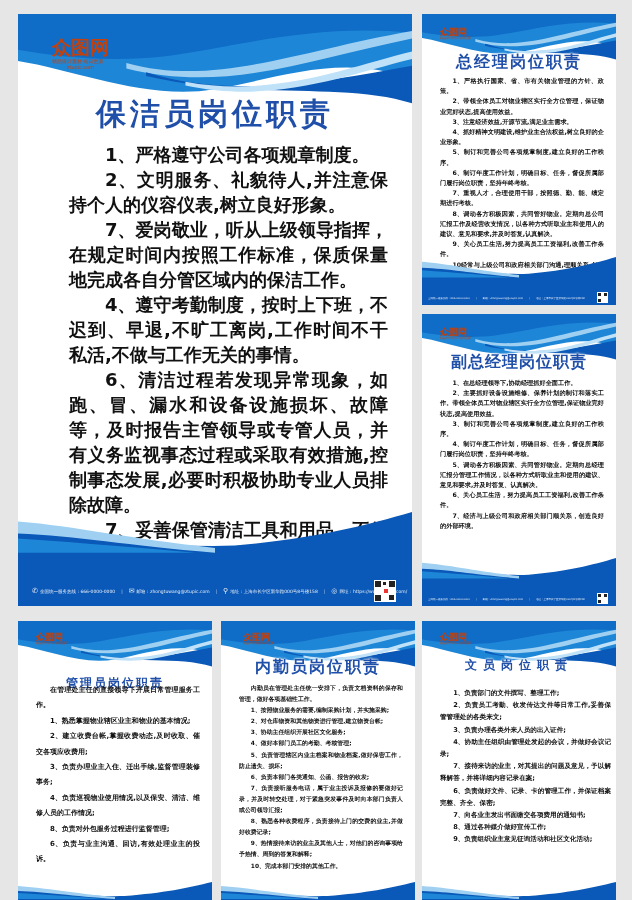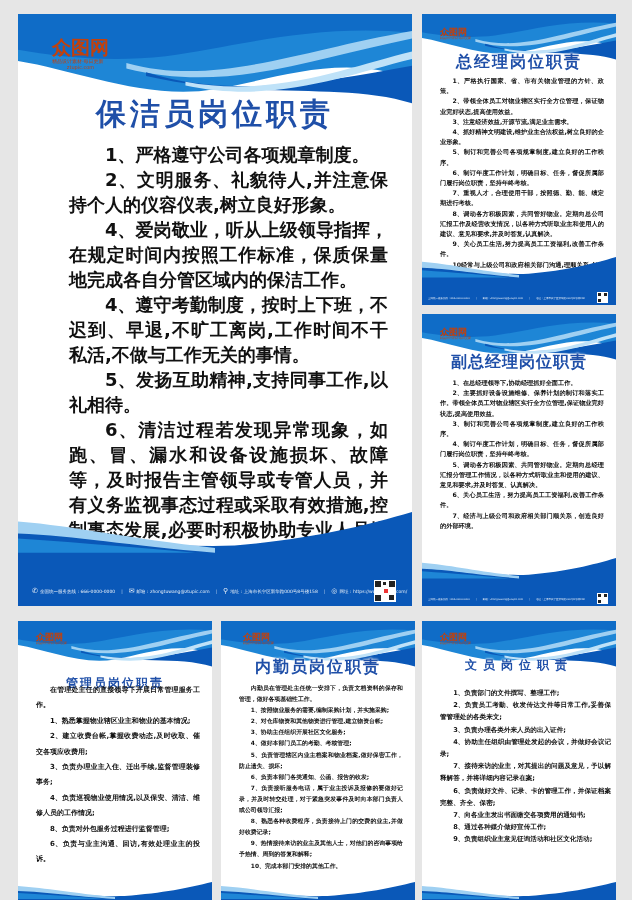--- a/index.html
+++ b/index.html
@@ -48,23 +48,22 @@
     </svg>
   <div class="logo" style="left:34px;top:24px;">
     <span class="mark" style="font-size:19px;">众图网</span>
     <span class="sub" style="font-size:5px;margin-top:2px;">精品设计素材·每日更新</span>
     <span class="sub" style="font-size:5px;margin-top:1px;text-align:center;">ztupic.com</span>
   </div>
   <div class="title" style="top:80px;font-size:30px;letter-spacing:4px;">保洁员岗位职责</div>
   <div class="body" style="left:38px;right:24px;top:128px;font-size:18px;line-height:25px;margin-left:13px;">
     <p>1、严格遵守公司各项规章制度。</p>
     <p>2、文明服务、礼貌待人,并注意保持个人的仪容仪表,树立良好形象。</p>
-    <p>4、爱岗敬业，听从上级领导指挥，在规定时间内按照工作标准，保质保量地完成各自分管区域内的保洁工作。</p>
+    <p>7、爱岗敬业，听从上级领导指挥，在规定时间内按照工作标准，保质保量地完成各自分管区域内的保洁工作。</p>
     <p>4、遵守考勤制度，按时上下班，不迟到、早退,不旷工离岗,工作时间不干私活,不做与工作无关的事情。</p>
-    <p>5、发扬互助精神,支持同事工作,以礼相待。</p>
     <p>6、清洁过程若发现异常现象，如跑、冒、漏水和设备设施损坏、故障等，及时报告主管领导或专管人员，并有义务监视事态过程或采取有效措施,控制事态发展,必要时积极协助专业人员排除故障。</p>
     <p>7、妥善保管清洁工具和用品，不得丢失和人为损坏,不得将清洁工具和用品私借他人使用或带回家中使用，如损坏或遗失工具照价赔偿。</p>
     <p>8、拾金不昧,拾到物品立即上交或送还失主。</p>
     <p>9、认真完成上级领导临时交办的其他任务。</p>
   </div>
   <svg class="wave-bot" style="height:72px;bottom:22px;">
       <use href="#botwave"></use>
     </svg>
   <div class="footer" style="height:30px;background:#0a58b8;padding-left:14px;font-size:4.5px;">
     <span class="ci">

